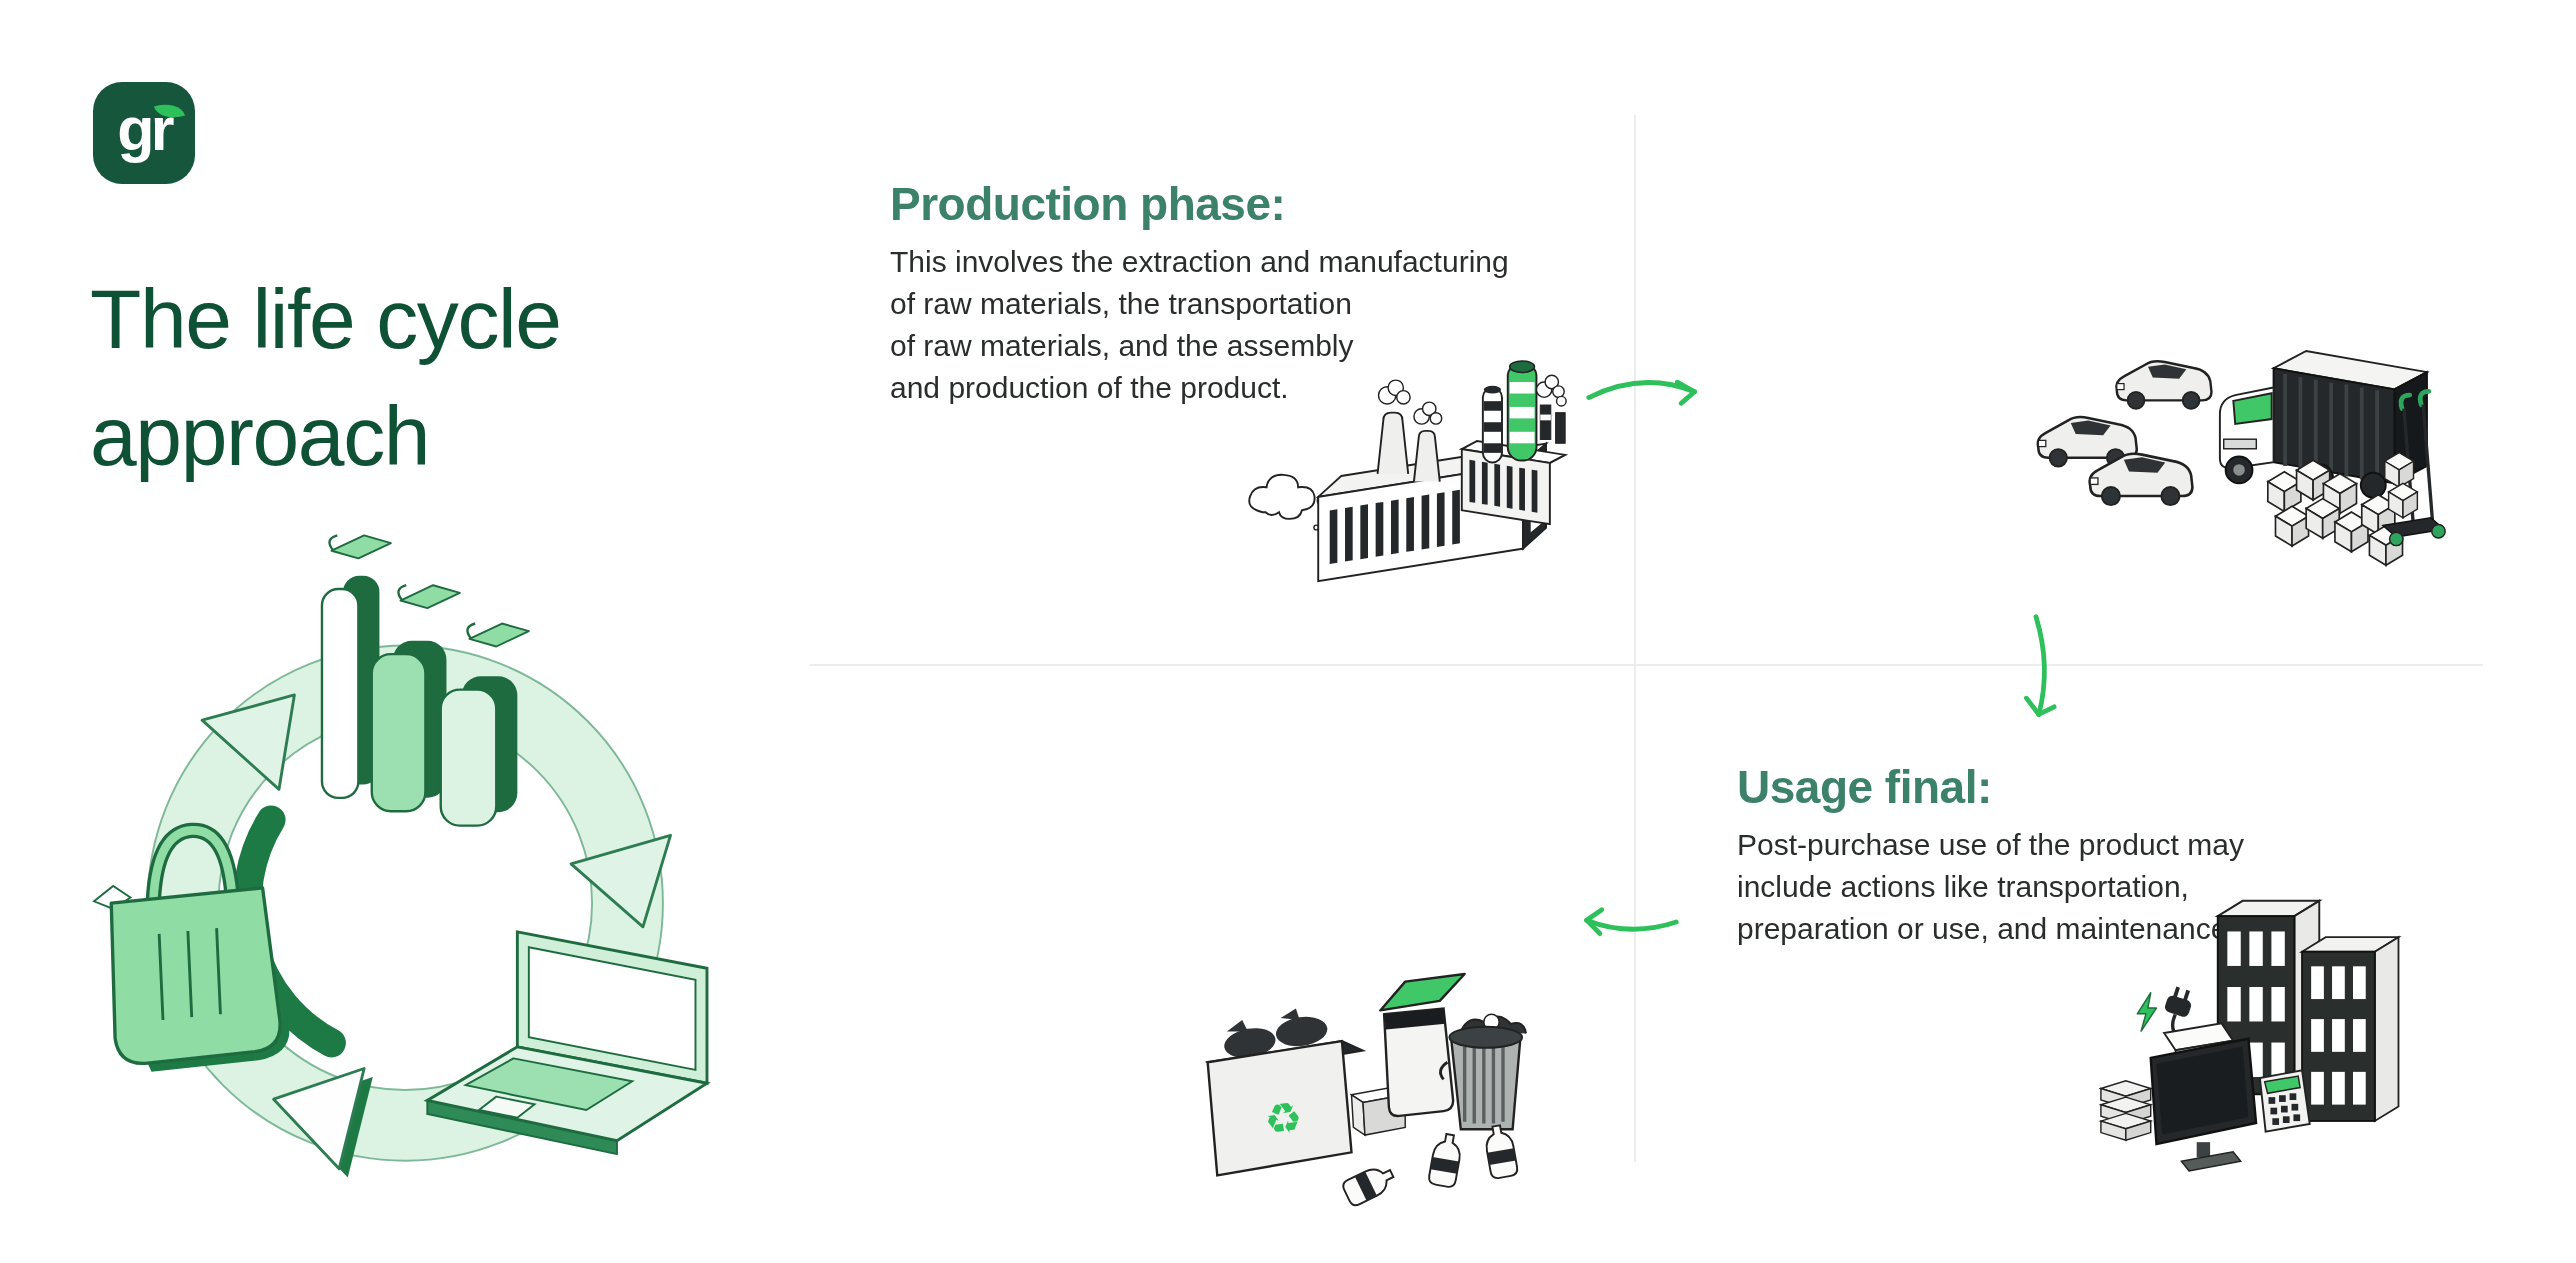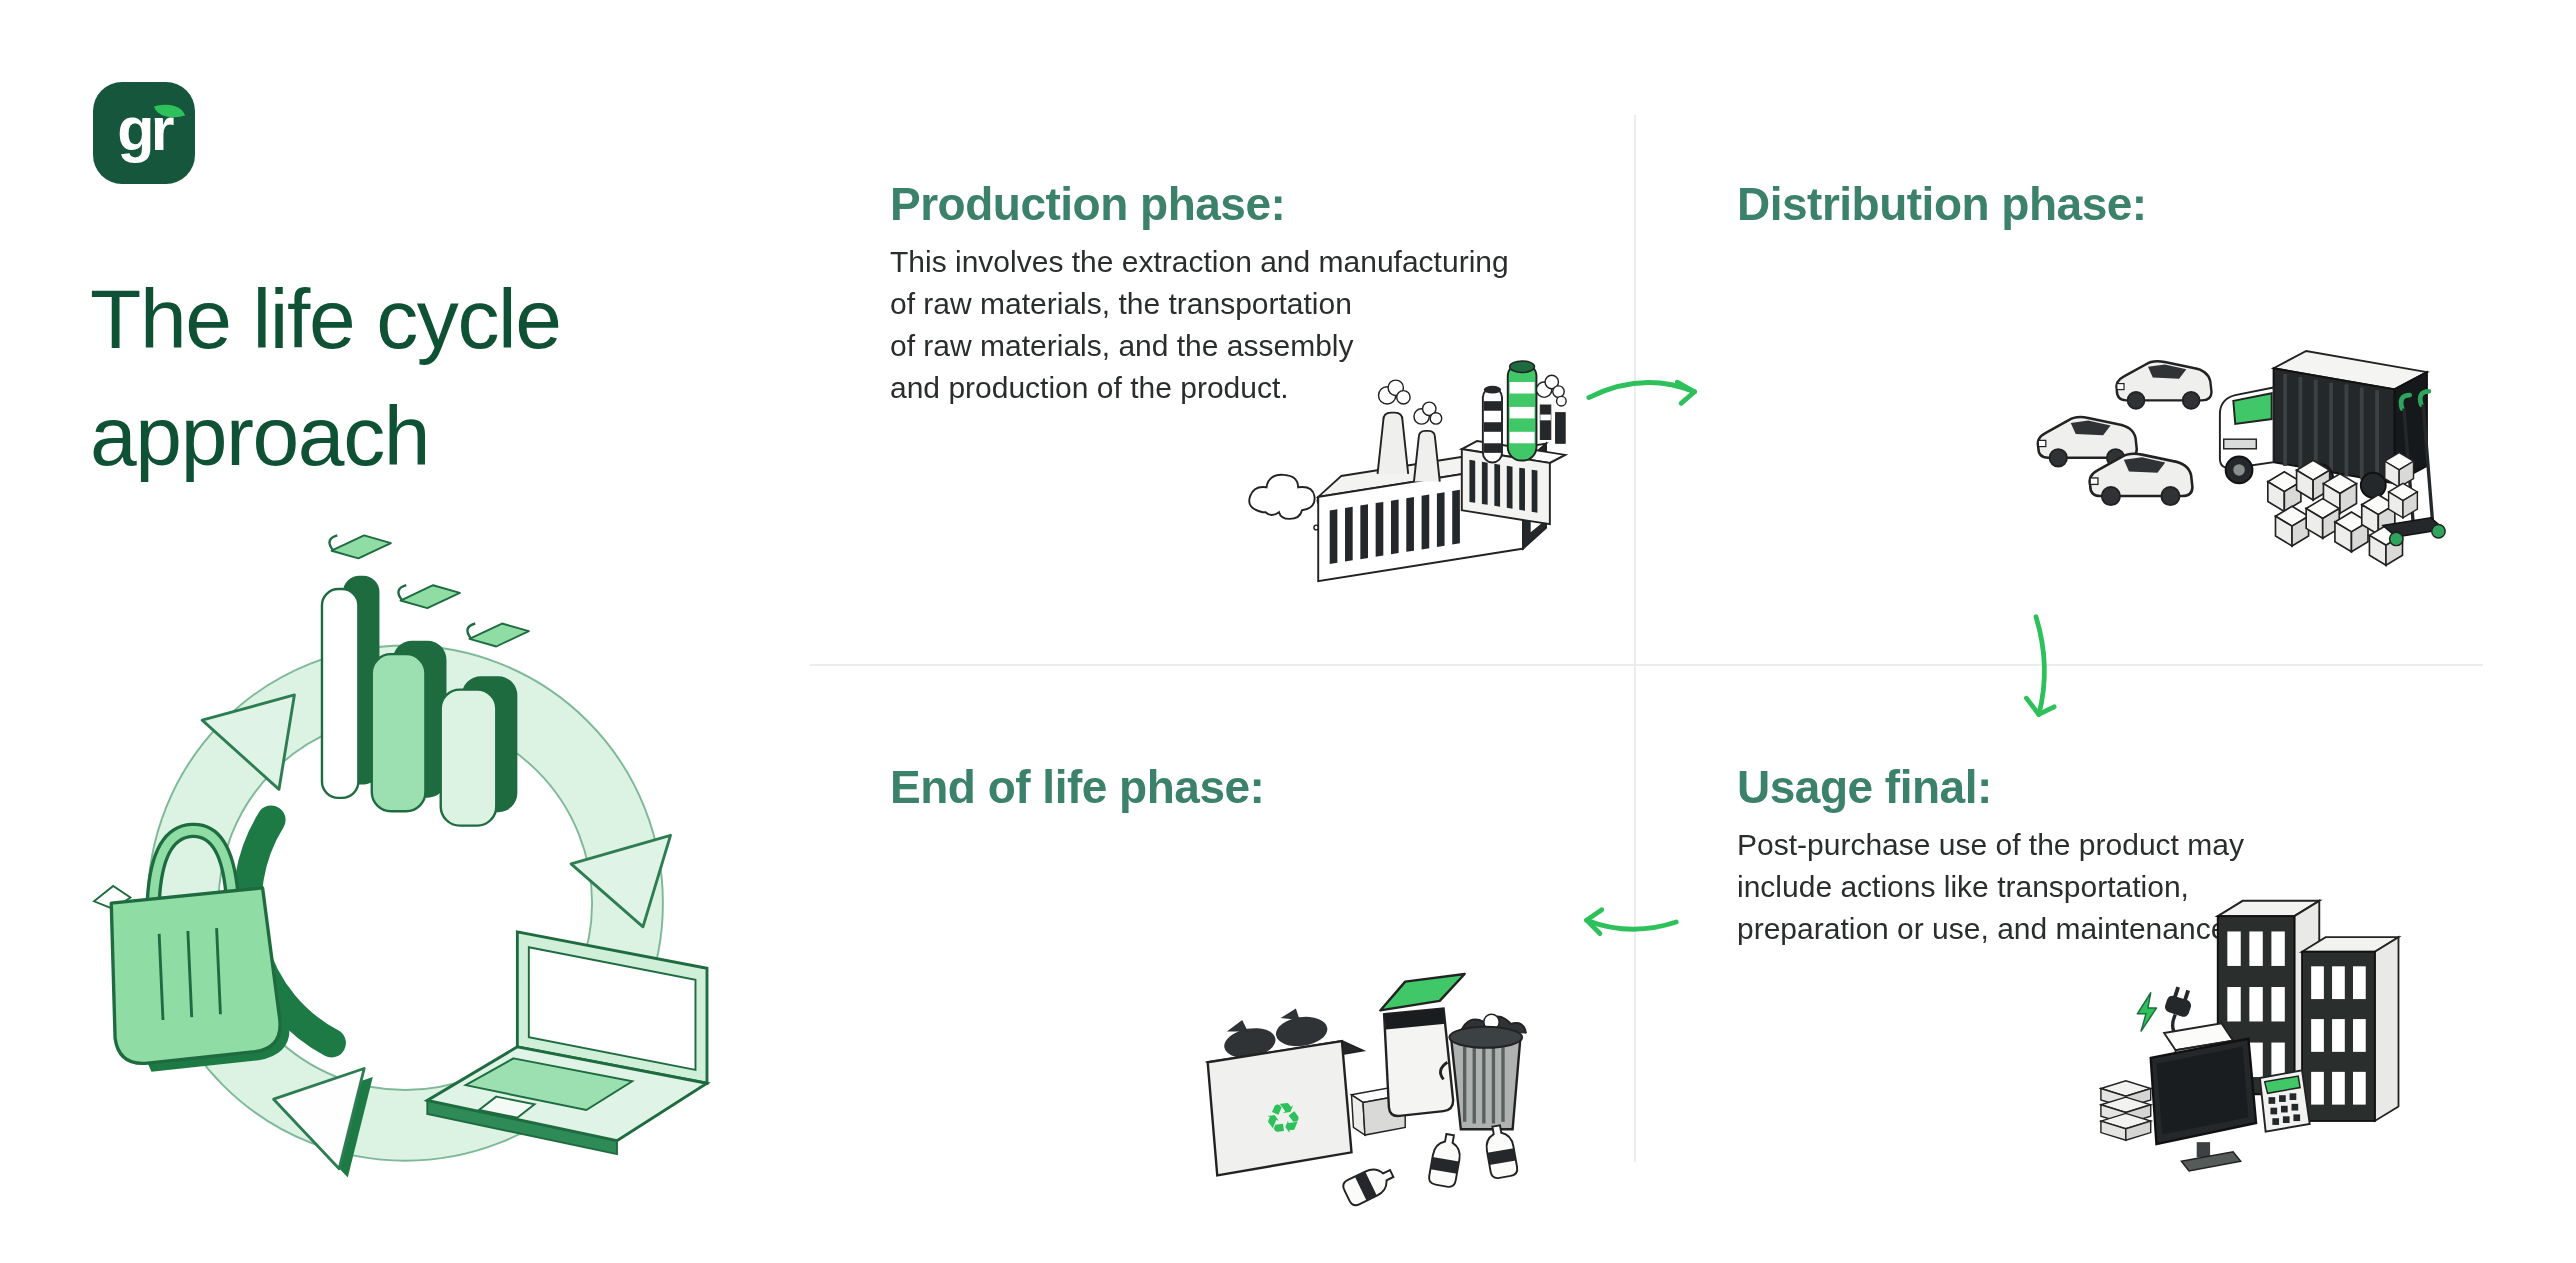--- a/index.html
+++ b/index.html
@@ -194,21 +194,20 @@
       <g fill="#fff" stroke="#222" stroke-width="1.5">
         <circle cx="324" cy="34" r="8"></circle>
           <circle cx="332" cy="26" r="7"></circle>
           <circle cx="339" cy="36" r="6"></circle>
         <circle cx="342" cy="46" r="5"></circle>
       </g>
     </g>
   </svg>
 
   <div class="section sec-distribution">
-    <h2>Distribution phase:</h2>
   </div>
 
   <svg class="abs" style="left:2032px; top:326px;" width="417" height="259" viewBox="0 0 435 270">
     <defs>
       <g id="car">
         <path d="M2,30 Q0,22 8,18 L26,8 Q32,4 42,6 L66,11 Q78,13 80,22 L81,31 Q81,38 73,38 L10,38 Q2,38 2,30 Z" fill="#EFF0EE" stroke="#222" stroke-width="2"></path>
         <path d="M28,10 L42,8 L60,12 L54,20 L32,19 Z" fill="#2F3335"></path>
         <circle cx="18" cy="38" r="7" fill="#2F3335" stroke="#222" stroke-width="1.5"></circle>
         <circle cx="64" cy="38" r="7" fill="#2F3335" stroke="#222" stroke-width="1.5"></circle>
         <rect x="2" y="24" width="6" height="5" fill="#fff" stroke="#222" stroke-width="1"></rect>
@@ -257,21 +256,20 @@
       <path d="M26,20 L36,144" stroke="#24282a" stroke-width="3.5"></path>
       <use href="#cube" transform="translate(-14,70)"></use>
       <use href="#cube" transform="translate(-10,102)"></use>
       <polygon points="-16,146 34,138 48,150 -2,158" fill="#24282a" stroke="#111" stroke-width="1.5"></polygon>
       <circle cx="-2" cy="160" r="7" fill="#2EA45C" stroke="#222" stroke-width="1.5"></circle>
       <circle cx="42" cy="152" r="7" fill="#2EA45C" stroke="#222" stroke-width="1.5"></circle>
     </g>
   </svg>
 
   <div class="section sec-endoflife">
-    <h2>End of life phase:</h2>
   </div>
 
   <svg class="abs" style="left:1200px; top:949px;" width="350" height="259" viewBox="0 0 365 270">
     <g>
       <ellipse cx="52" cy="98" rx="27" ry="15" fill="#2F3335" transform="rotate(-10 52 98)"></ellipse>
       <polygon points="28,86 44,74 50,86" fill="#2F3335"></polygon>
       <ellipse cx="106" cy="86" rx="27" ry="15" fill="#2F3335" transform="rotate(-8 106 86)"></ellipse>
       <polygon points="84,72 100,62 104,74" fill="#2F3335"></polygon>
       <polygon points="8,118 148,96 170,106 30,130" fill="#24282a" stroke="#222" stroke-width="2"></polygon>
       <polygon points="8,118 148,96 158,212 18,236" fill="#F0F1EF" stroke="#222" stroke-width="2.5"></polygon>

